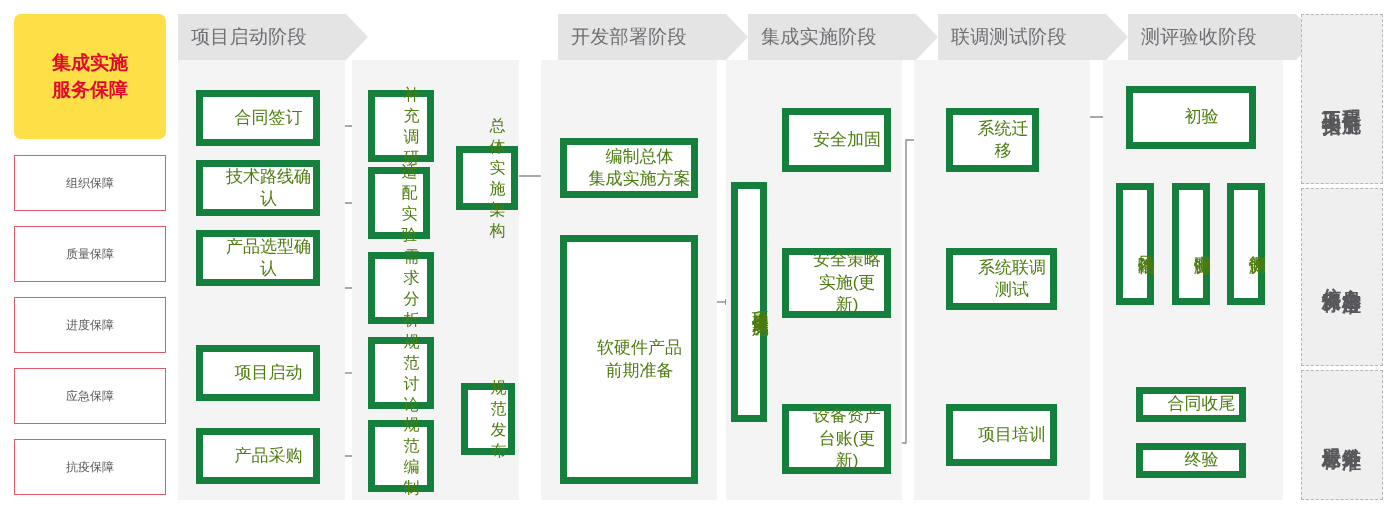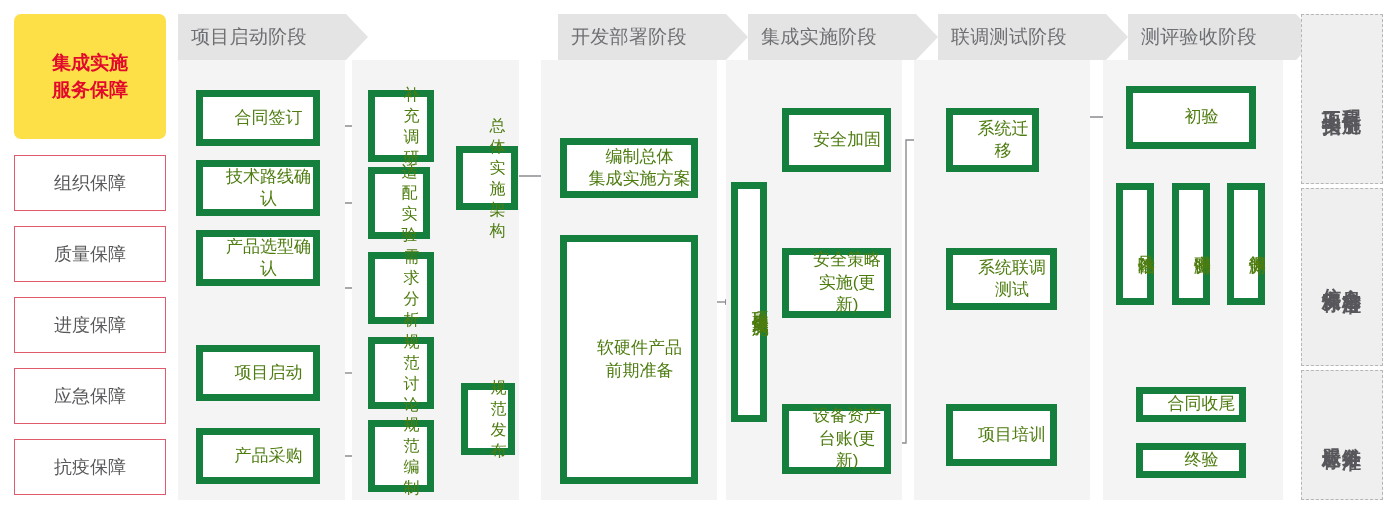--- a/index.html
+++ b/index.html
@@ -17,21 +17,21 @@
     width: 152px; height: 125px;
     background: #fde047; border-radius: 7px;
     display: flex; flex-direction: column;
     align-items: center; justify-content: center;
     color: #e2092c; font-weight: bold; font-size: 19px; line-height: 1.38;
   }
   .side-item {
     position: absolute; left: 14px; width: 152px; height: 56px;
     background: #ffffff; border: 1.6px solid #e05a6e;
     display: flex; align-items: center; justify-content: center;
-    color: #58585c; font-size: 18px;
+    color: #58585c; font-size: 12px;
   }
 
   
   .col-body {
     position: absolute; top: 60px; height: 440px;
     background: #f4f4f4;
   }
   .phase-head {
     position: absolute; top: 14px; height: 46px;
     background: #e4e4e4;

